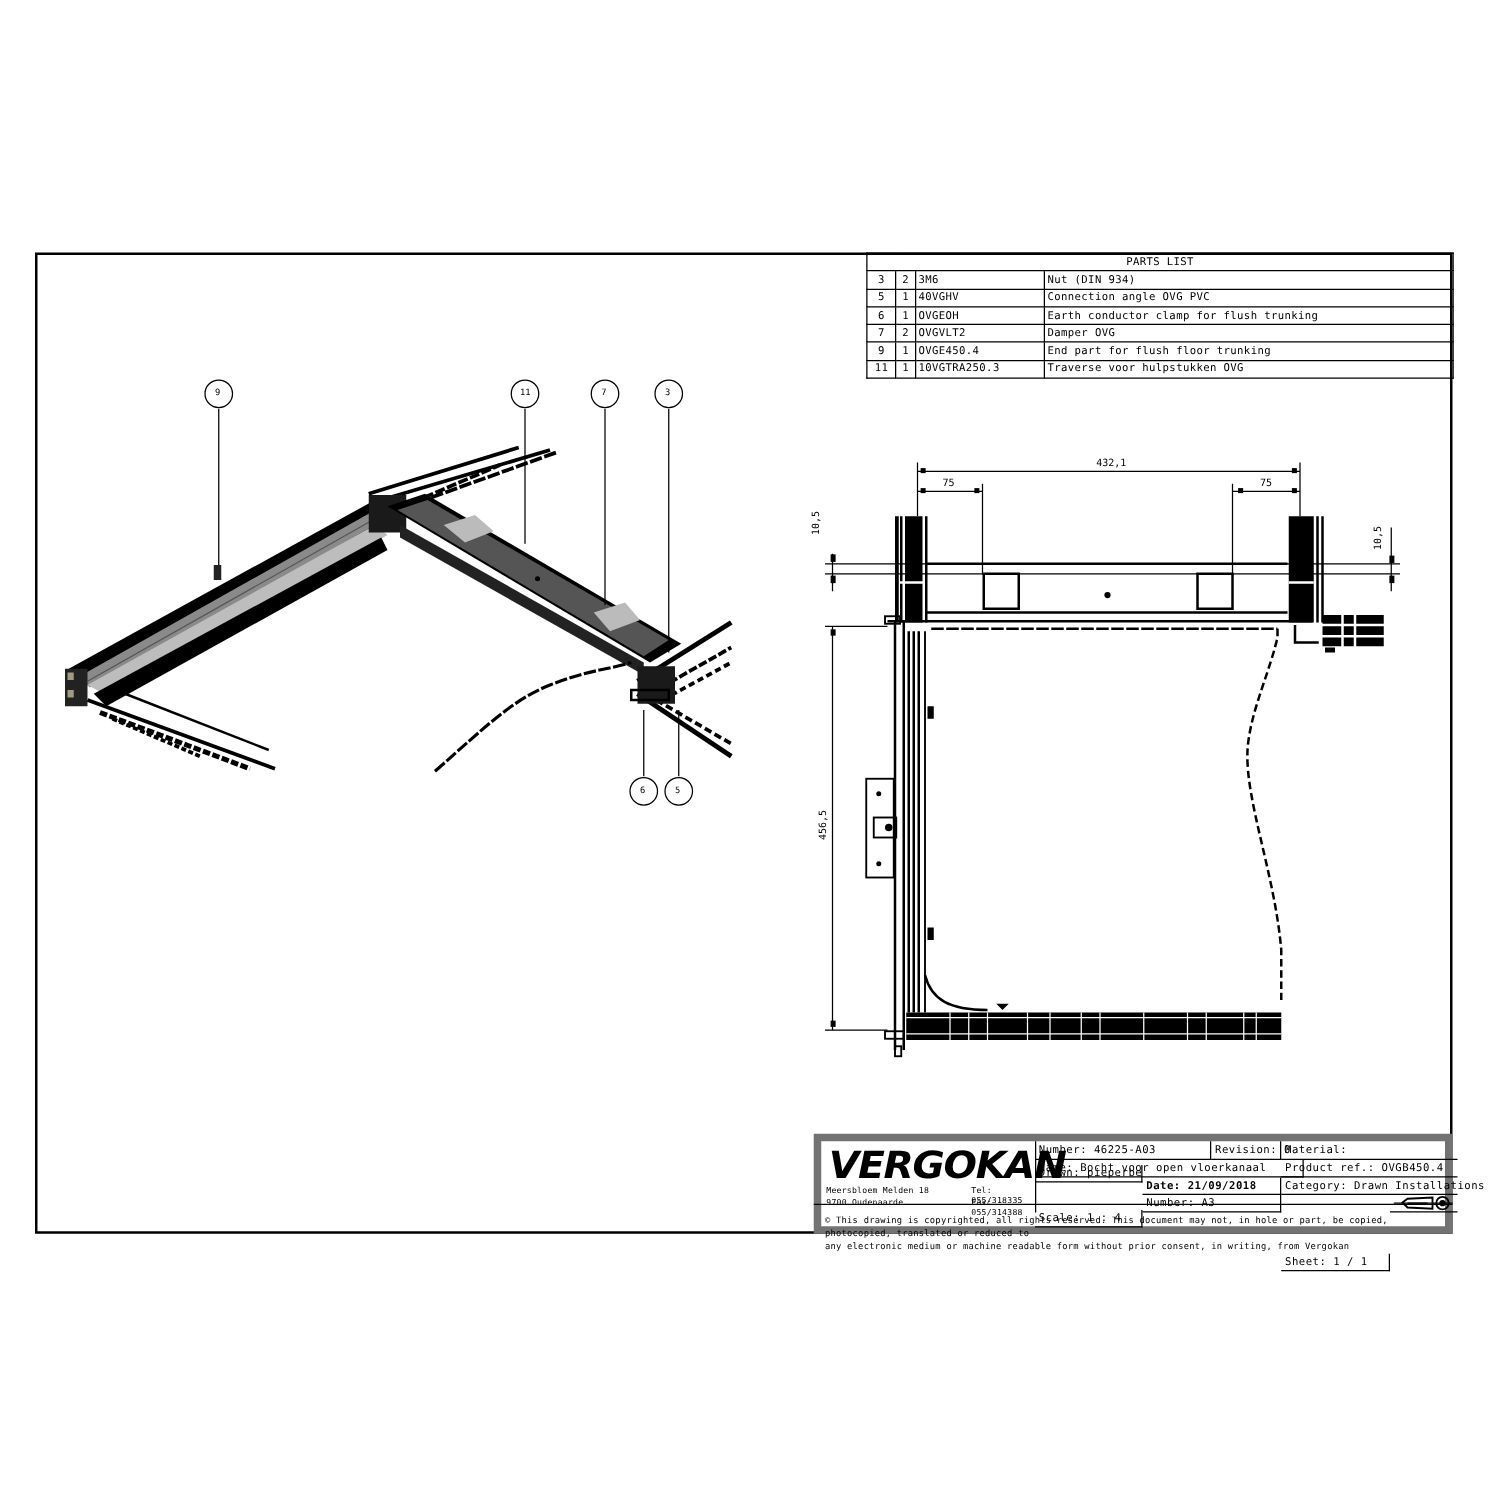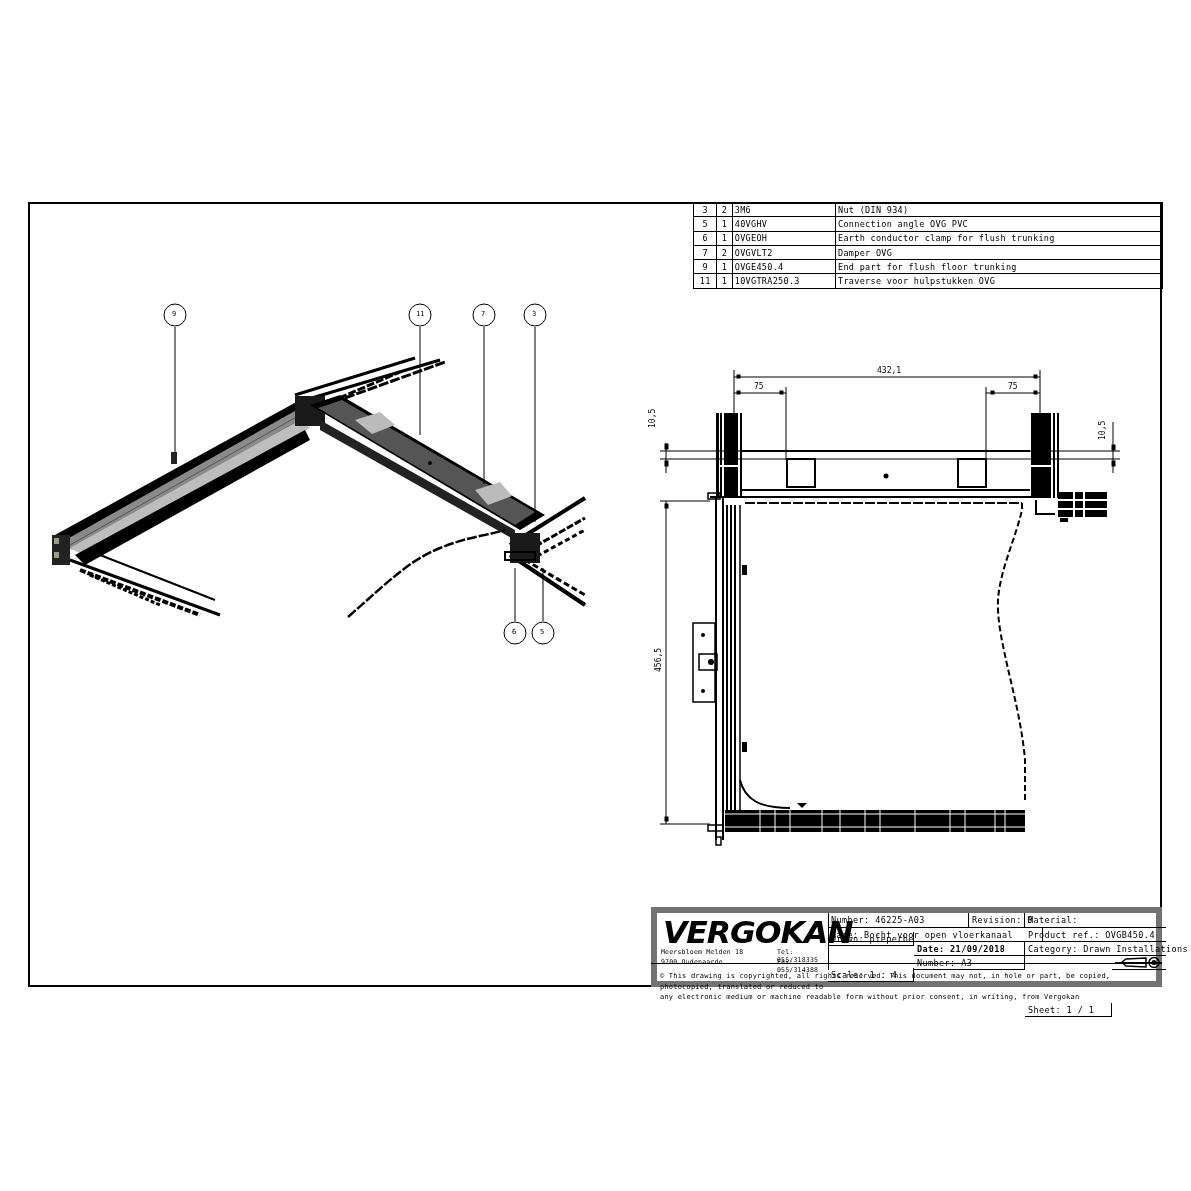--- a/index.html
+++ b/index.html
@@ -221,20 +221,23 @@
   <span class="dim-text" style="position:absolute;left:877px;top:366px;">432,1</span>
   <span class="dim-text" style="position:absolute;left:754px;top:382px;">75</span>
   <span class="dim-text" style="position:absolute;left:1008px;top:382px;">75</span>
   <span class="dim-text" style="position:absolute;left:648px;top:428px;transform:rotate(-90deg);transform-origin:left top;display:inline-block;width:30px;">10,5</span>
   <span class="dim-text" style="position:absolute;left:1098px;top:440px;transform:rotate(-90deg);transform-origin:left top;display:inline-block;width:30px;">10,5</span>
   <span class="dim-text" style="position:absolute;left:654px;top:672px;transform:rotate(-90deg);transform-origin:left top;display:inline-block;width:40px;">456,5</span>
 </div>
 
 <table class="parts">
   <tbody>
+      <tr>
+        <th colspan="4" class="c">PARTS LIST</th>
+      </tr>
   <tr>
     <td class="c">3</td>
     <td class="c">2</td>
     <td class="l">3M6</td>
     <td class="l">Nut (DIN 934)</td>
   </tr>
   <tr>
     <td class="c">5</td>
     <td class="c">1</td>
     <td class="l">40VGHV</td>

